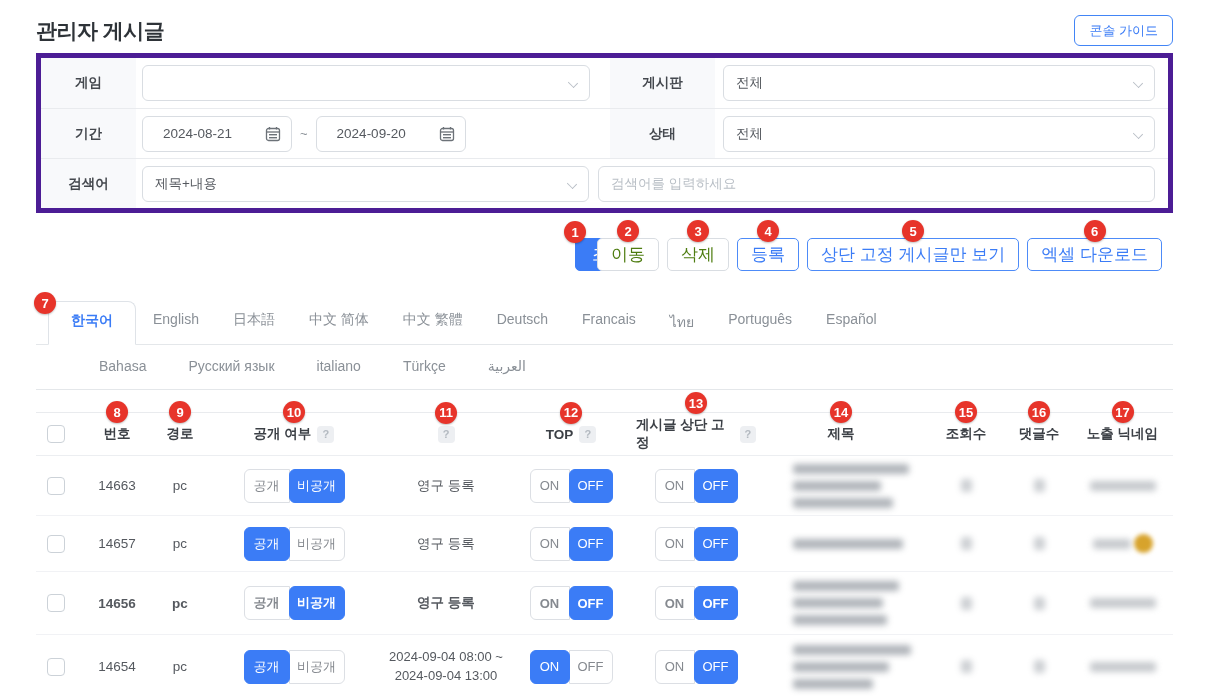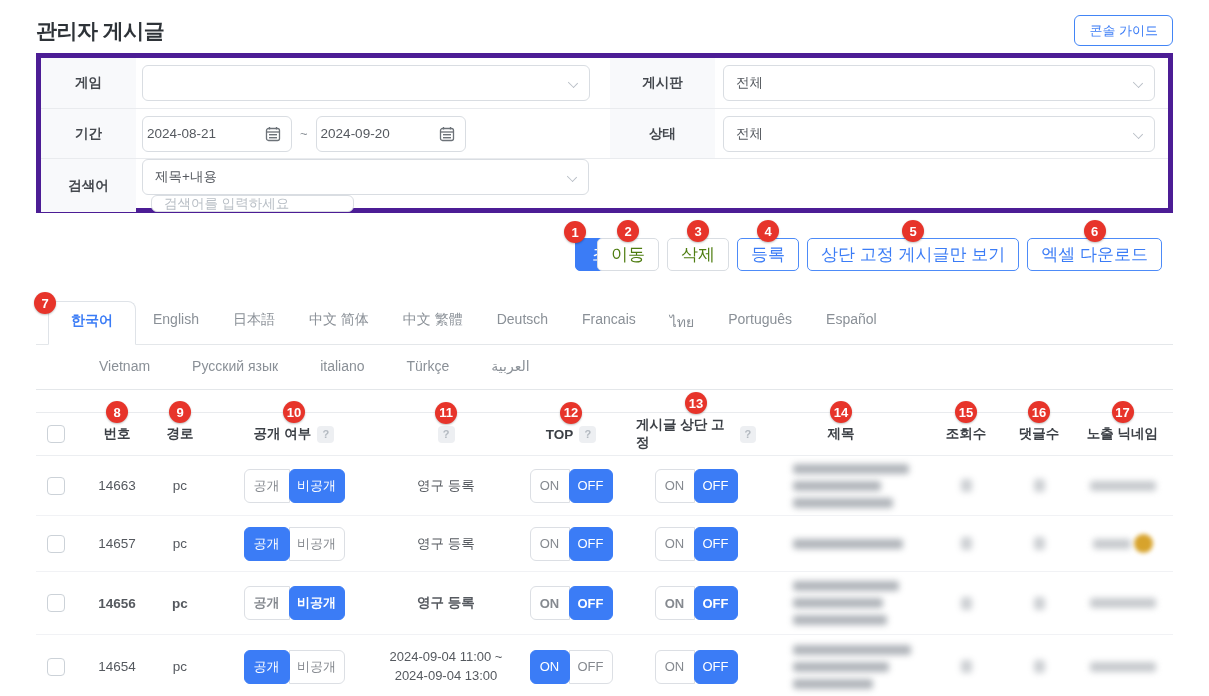--- a/index.html
+++ b/index.html
@@ -26,28 +26,28 @@
     font-size:13.5px; font-weight:700; color:#44484e; }
   .f-ctrl { display:flex; align-items:center; padding:0 20px 0 6px; }
   .f-ctrl-r { padding:0 13px 0 8px; }
   .sel { position:relative; height:36px; border:1px solid #d9dde2; border-radius:6px;
     background:#fff; display:flex; align-items:center; padding:0 30px 0 12px;
     font-size:13.5px; color:#55595f; width:100%; cursor:pointer; }
   .chev { position:absolute; right:12px; top:13px; width:8px; height:8px; }
   .chev::before { content:""; position:absolute; left:0; top:0; width:7px; height:7px;
     border-right:1.5px solid #b8bec6; border-bottom:1.5px solid #b8bec6; transform:rotate(45deg) scale(1,.8); }
   .date-box { width:150px; height:36px; border:1px solid #d9dde2; border-radius:6px;
-    display:flex; align-items:center; justify-content:space-between; padding:0 10px 0 4px;
+    display:flex; align-items:center; justify-content:space-between; padding:0 10px 0 20px;
     font-size:13.5px; color:#55595f; cursor:pointer; }
   .tilde { margin:0 8px; color:#8a9097; font-size:13px; }
   .cal-icon { width:16px; height:16px; display:inline-block; }
   .search-input { flex:1; margin-left:9px; height:36px; border:1px solid #d9dde2; border-radius:6px;
     padding:0 12px; font-size:13.5px; color:#555; outline:none; font-family:inherit; }
   .search-input::placeholder { color:#b9bfc6; }
-  .f-ctrl3 { display:flex; align-items:flex-start; padding:0 13px 0 6px;flex-direction:column; }
+  .f-ctrl3 { display:flex; align-items:center; padding:0 13px 0 6px; }
   .sel-keyword { width:447px; flex:none; }
 
   
   .action-row { position:relative; margin-top:25px; height:34px; }
   .anchor { position:relative; display:inline-block; }
   .btn { height:33px; border-radius:5px; font-size:17px; padding:0 13px; cursor:pointer;
     font-family:inherit; background:#fff; }
   .btn-primary { background:#3b7cf6; border:1px solid #3b7cf6; color:#fff; padding:0 16px; }
   .btn-gray { border:1px solid #d9dde2; color:#4d7c0f; }
   .btn-blue { border:1px solid #4d8bf8; color:#3b7cf6; }
@@ -223,21 +223,21 @@
       <div class="tab">日本語</div>
       <div class="tab">中文 简体</div>
       <div class="tab">中文 繁體</div>
       <div class="tab">Deutsch</div>
       <div class="tab">Francais</div>
       <div class="tab">ไทย</div>
       <div class="tab">Português</div>
       <div class="tab">Español</div>
     </div>
     <div class="tabs-row2">
-      <div class="tab2">Vietnam</div>
+      <div class="tab2">Bahasa</div>
       <div class="tab2">Русский язык</div>
       <div class="tab2">italiano</div>
       <div class="tab2">Türkçe</div>
       <div class="tab2">العربية</div>
     </div>
   </div>
 
   <div class="grid">
     <div class="grid-header">
       <div class="hcell">
@@ -424,21 +424,21 @@
         </div>
       <div class="cell">14654</div>
       <div class="cell">pc</div>
       <div class="cell">
           <span class="seg">
             <span class="seg-btn w-pub on">공개</span>
             <span class="seg-btn w-priv">비공개</span>
           </span>
         </div>
       <div class="cell period-2l">
-          <span><span>2024-09-04 11:00 ~</span><br><span>2024-09-04 13:00</span></span>
+          <span><span>2024-09-04 08:00 ~</span><br><span>2024-09-04 13:00</span></span>
         </div>
       <div class="cell">
           <span class="seg">
             <span class="seg-btn w-on on">ON</span>
             <span class="seg-btn w-off">OFF</span>
           </span>
         </div>
       <div class="cell">
           <span class="seg">
             <span class="seg-btn w-on">ON</span>

